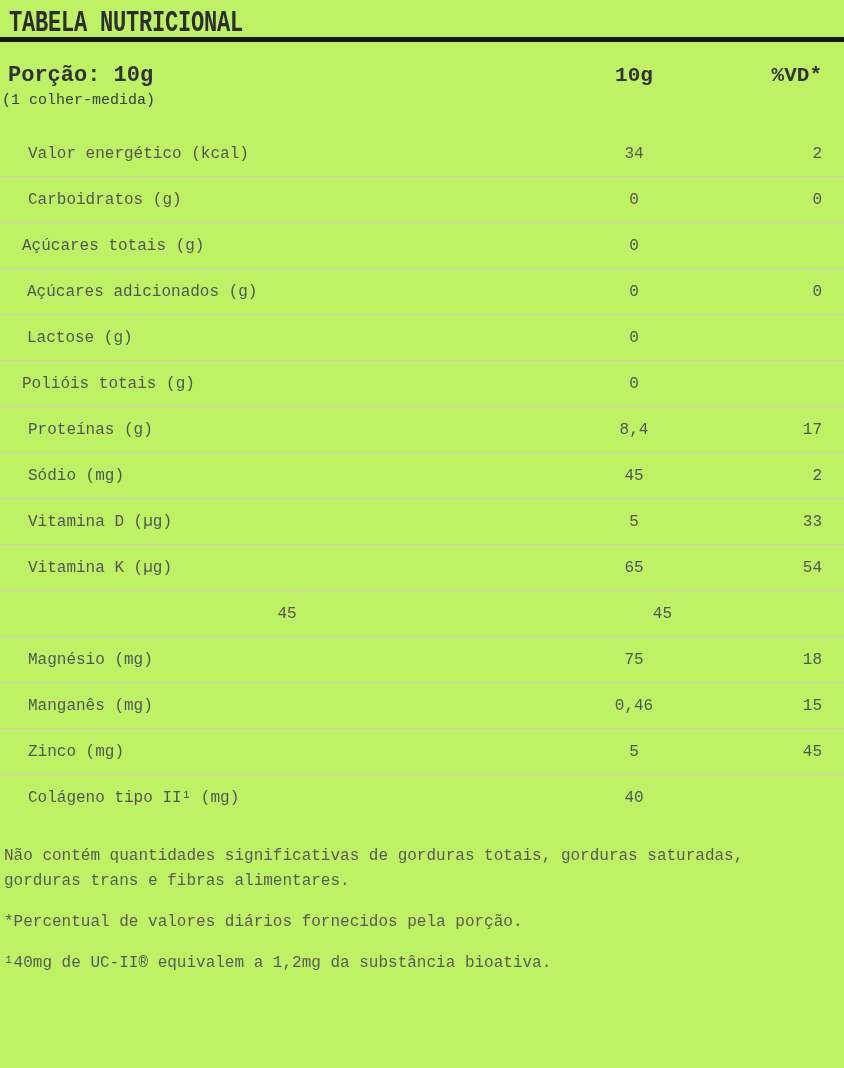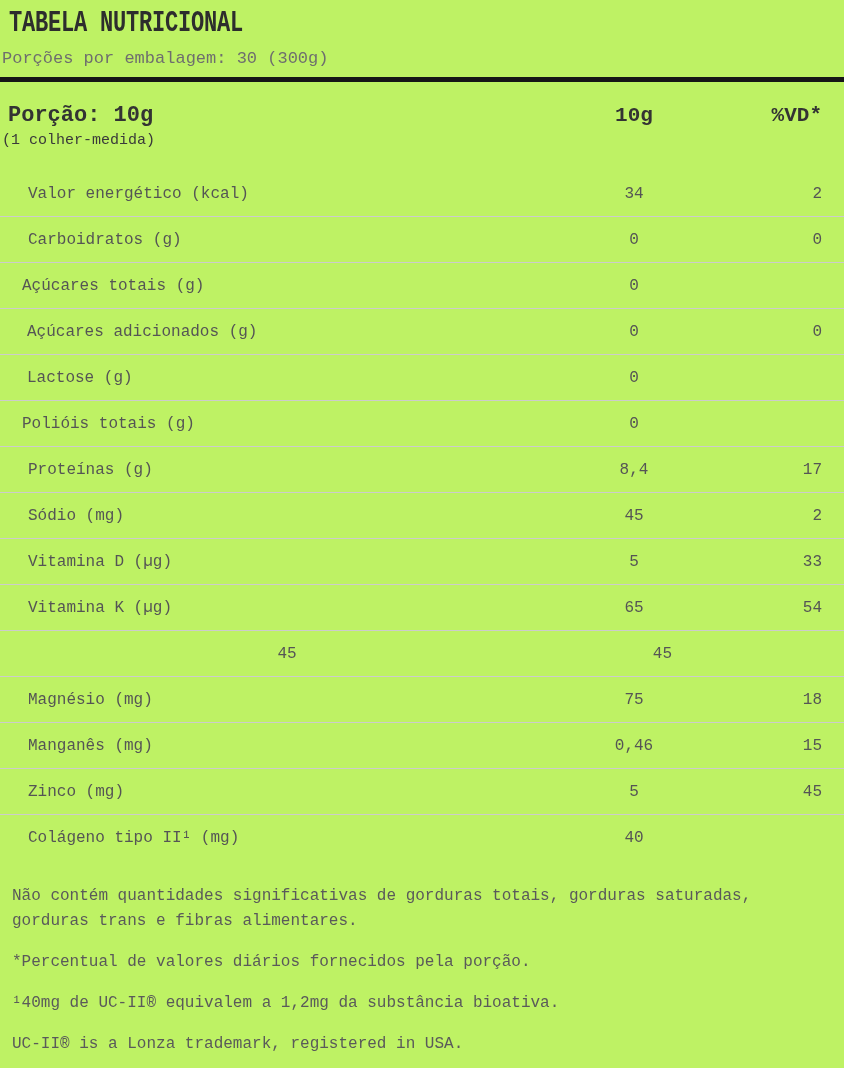--- a/index.html
+++ b/index.html
@@ -91,37 +91,36 @@
   }
   .nrow:last-child { border-bottom: none; }
   .nrow .lbl { padding-left: 28px; }
   .nrow.ind1 .lbl { padding-left: 22px; }
   .nrow.ind2 .lbl { padding-left: 27px; }
   .nrow .qty { text-align: center; }
   .nrow .vd  { text-align: right; padding-right: 22px; }
   
   .footnotes {
     margin-top: 23px;
-    margin-left: 12px;
+    margin-left: 4px;
     max-width: 792px;
     font-size: 16px;
     line-height: 25px;
     color: #5a5a5a;
   }
   .footnotes p { margin-bottom: 16px; }
   .footnotes p:last-child { margin-bottom: 0; }
 </style>
 </head>
 <body>
 
 <div class="page">
 
   <h1 class="title"><span>TABELA NUTRICIONAL</span></h1>
 
-  <div class="servings">Porções por embalagem: 30 (300g)</div>
 
   <div class="divider"></div>
 
   <div class="portion-head">
     <div>
       <div class="portion-label">Porção: 10g</div>
       <div class="portion-sublabel">(1 colher-medida)</div>
     </div>
     <div class="col-head qty">10g</div>
     <div class="col-head vd">%VD*</div>
@@ -201,16 +200,15 @@
       <span class="lbl">Colágeno tipo II¹ (mg)</span>
       <span class="qty">40</span>
       <span class="vd"></span>
     </div>
   </div>
 
   <div class="footnotes">
     <p>Não contém quantidades significativas de gorduras totais, gorduras saturadas, gorduras trans e fibras alimentares.</p>
     <p>*Percentual de valores diários fornecidos pela porção.</p>
     <p>¹40mg de UC-II® equivalem a 1,2mg da substância bioativa.</p>
-    <p>UC-II® is a Lonza trademark, registered in USA.</p>
   </div>
 
 </div>
 
 </body></html>

